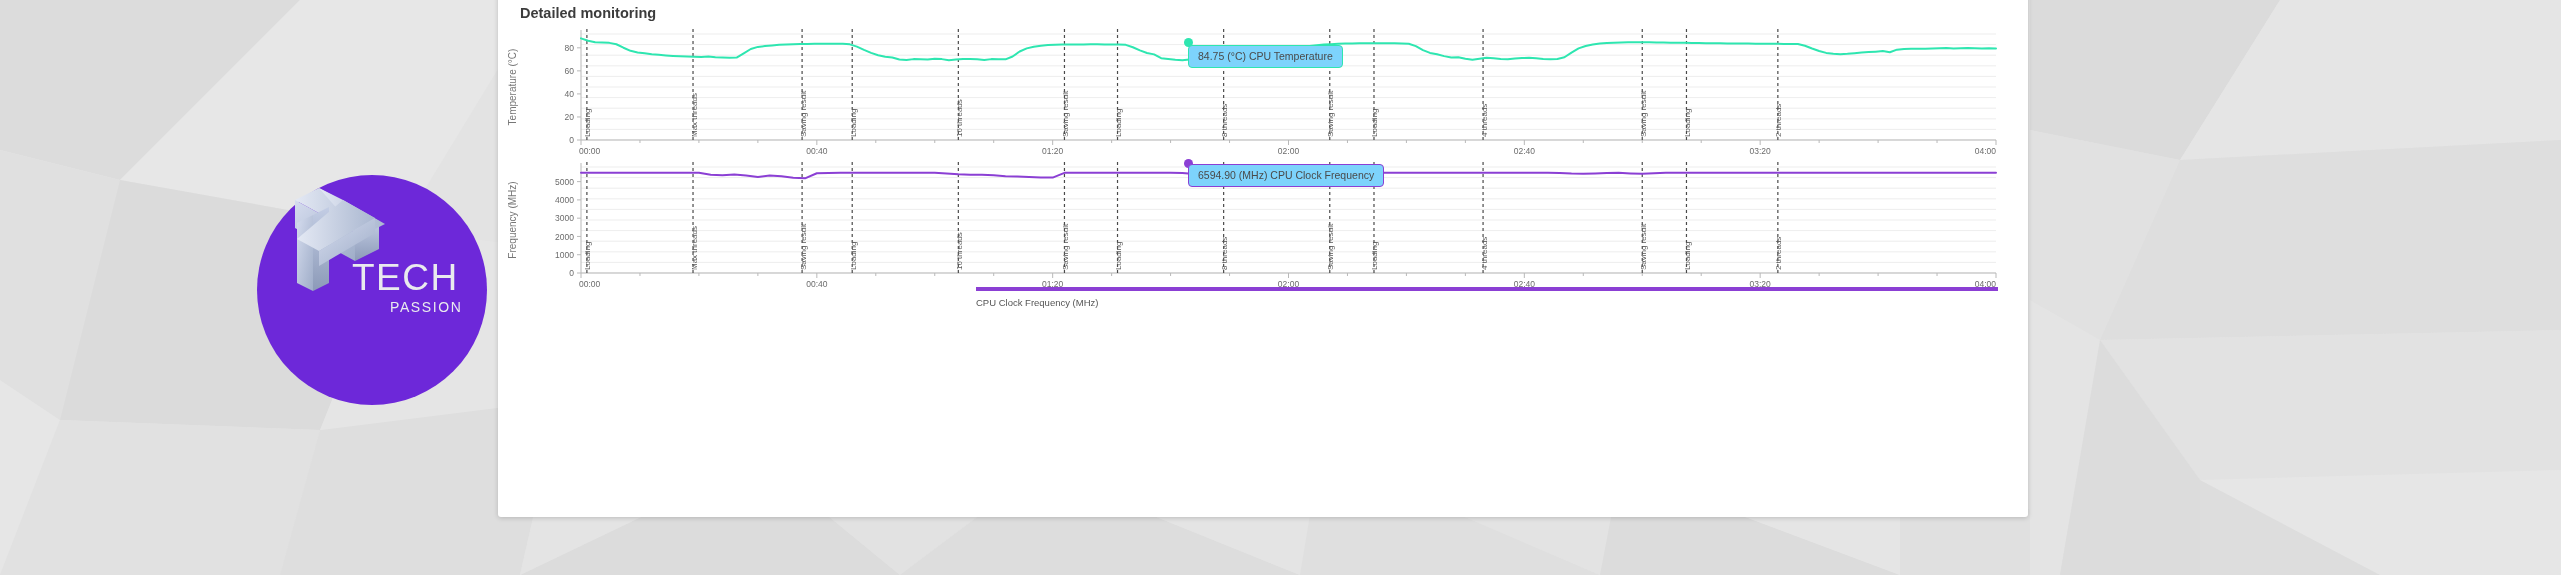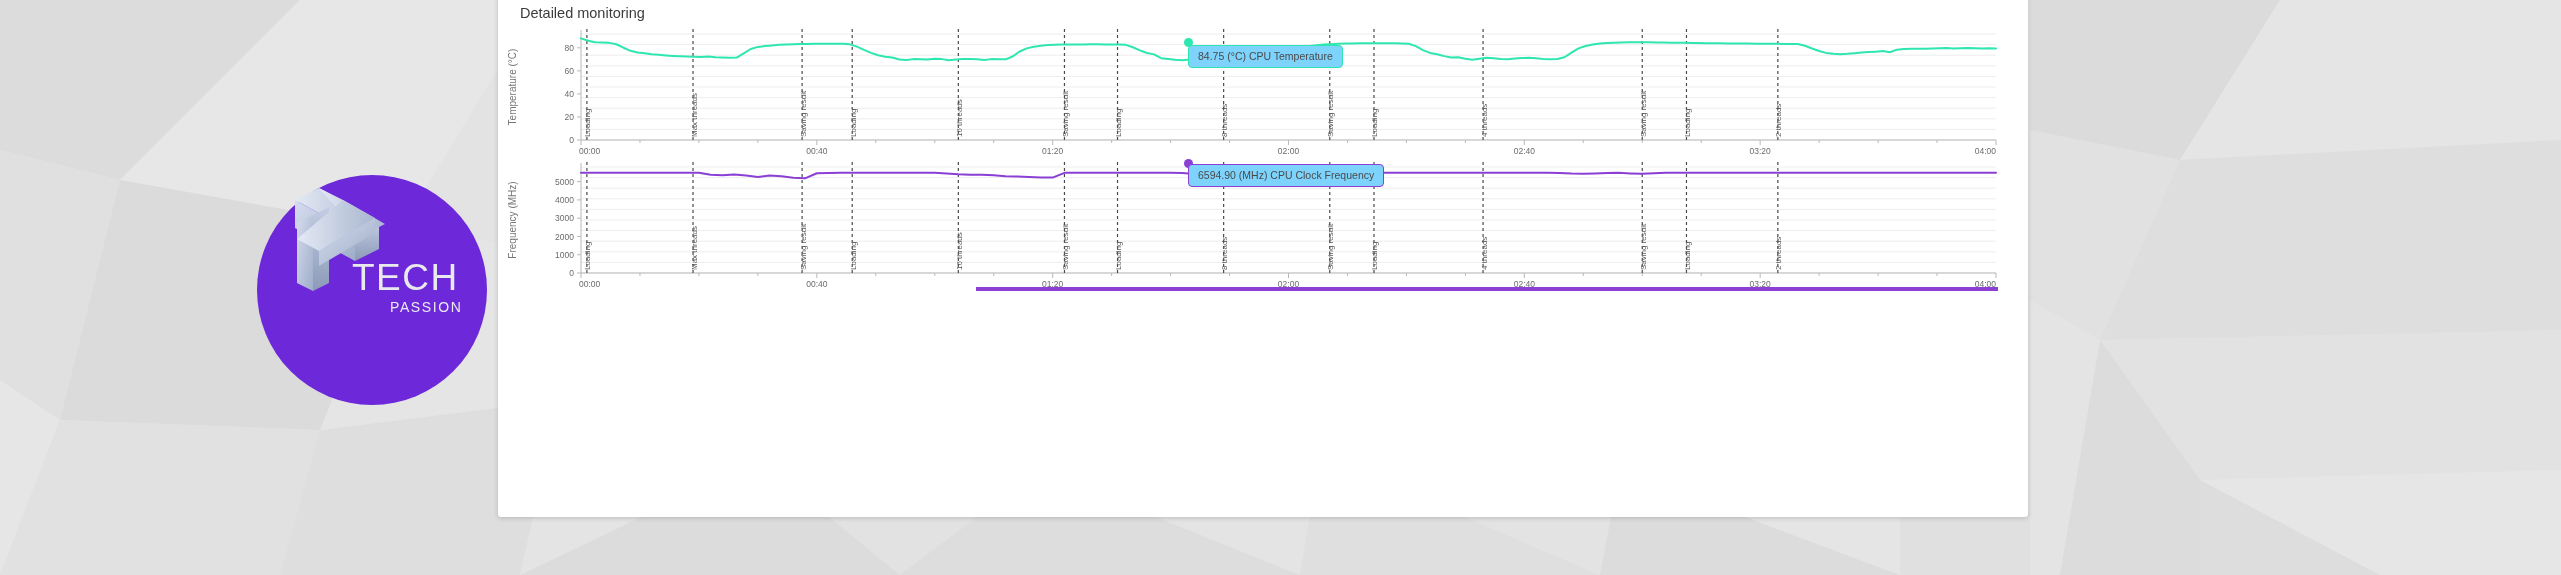--- a/index.html
+++ b/index.html
@@ -33,21 +33,21 @@
   
   #card {
     position: absolute; left: 498px; top: -8px;
     width: 1530px; height: 525px;
     background: #ffffff; border-radius: 3px;
     box-shadow: 0 1px 5px rgba(0,0,0,0.18);
     overflow: hidden;
   }
   #card-title {
     position: absolute; left: 22px; top: 13px;
-    font-size: 14.5px; color: #3c3c3c; font-weight: 400;
+    font-size: 14.5px; color: #3c3c3c; font-weight: 700;
   }
 
   
   .chart-block { position: absolute; left: 0; width: 1530px; }
   #chart-temp { top: 32px;  height: 135px; }
   #chart-freq { top: 165px; height: 135px; }
 
   .chart-svg { display: block; }
 
   
@@ -332,16 +332,17 @@
 
   <div class="tooltip-dot" id="dot-temp"></div>
   <div class="tooltip" id="tooltip-temp">84.75 (°C) CPU Temperature</div>
 
   <div class="tooltip-dot" id="dot-freq"></div>
   <div class="tooltip" id="tooltip-freq">6594.90 (MHz) CPU Clock Frequency</div>
 
   <div id="legend">
     <div class="legend-item" id="legend-freq">
       <div class="legend-bar" id="legend-bar-freq" style="background: rgb(139, 63, 212);"></div>
+      <div class="legend-label">CPU Clock Frequency (MHz)</div>
     </div>
   </div>
 
 </div>
 
 </body></html>

